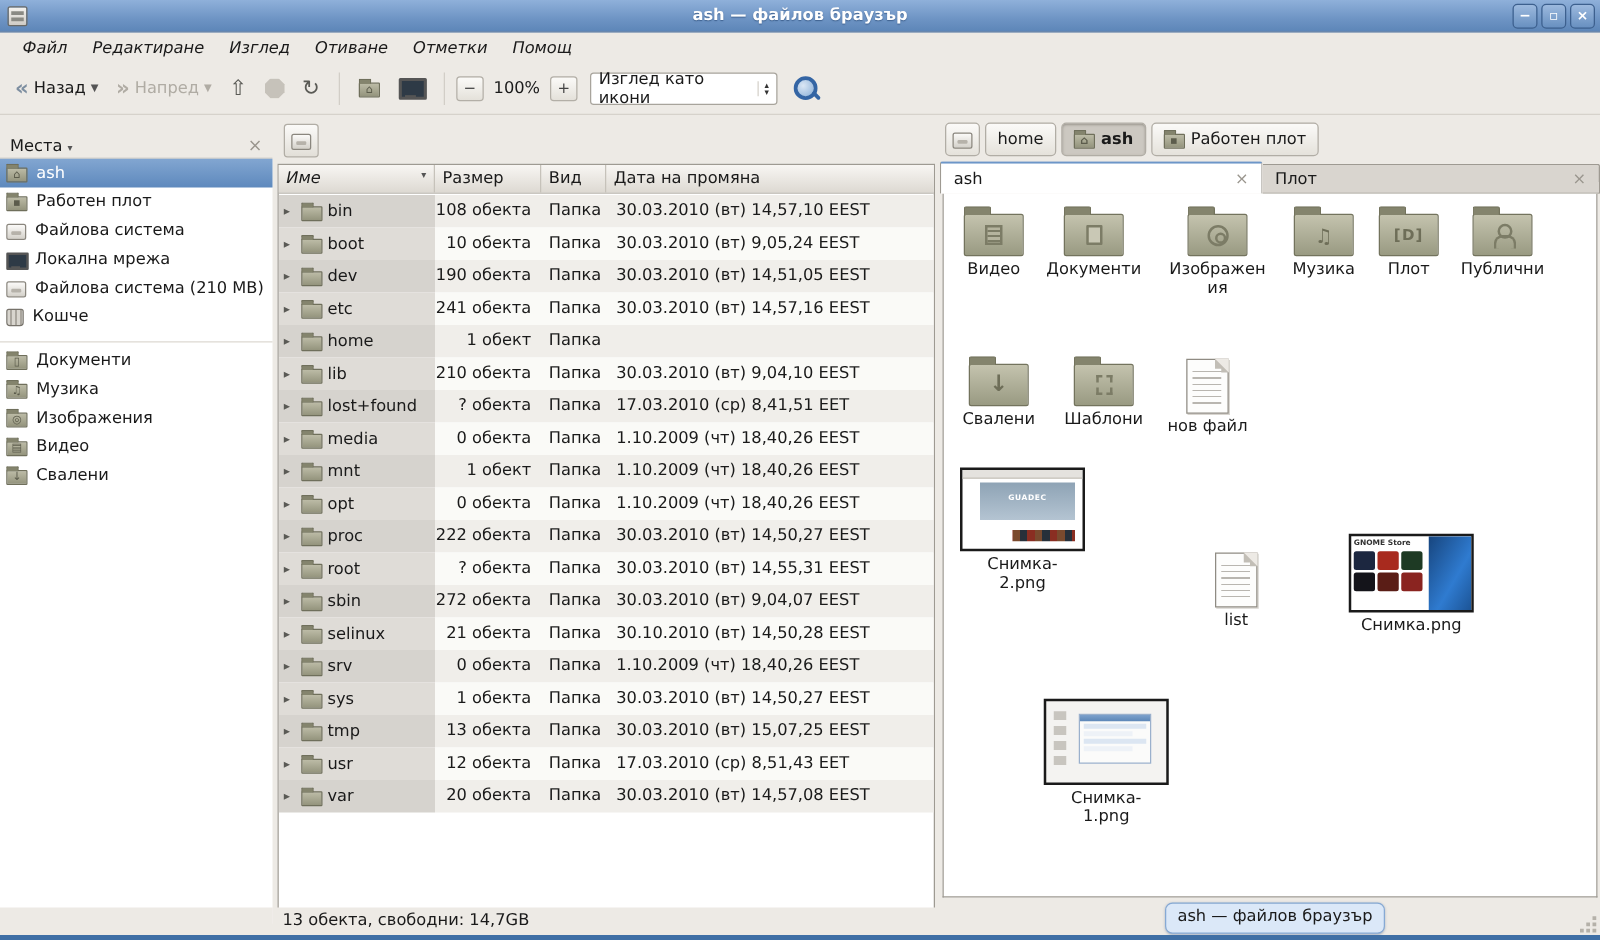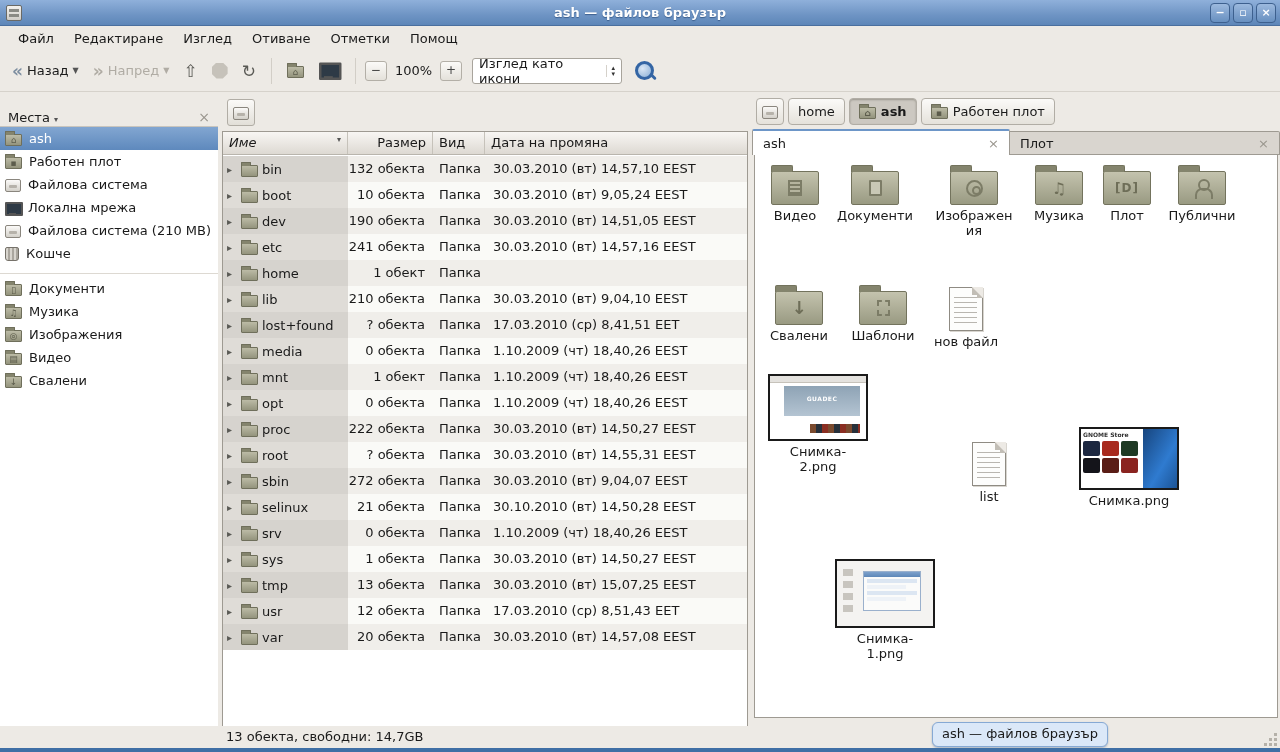--- a/index.html
+++ b/index.html
@@ -13,21 +13,21 @@
   .win-icon { width:16px; height:16px; margin-left:6px; background:linear-gradient(#f4f2ee,#cfccc6);
     border:1px solid #6a6a66; border-radius:2px; position:relative; }
   .win-icon::before { content:""; position:absolute; left:2px; right:2px; top:3px; height:3px; background:#8a8a84; }
   .win-icon::after { content:""; position:absolute; left:2px; right:2px; top:8px; height:3px; background:#8a8a84; }
   .title-text { position:absolute; left:0; right:0; text-align:center; color:#fff; font-weight:bold; text-shadow:0 1px 1px #3c5f8d; }
   .win-buttons { position:absolute; right:4px; top:3px; display:flex; gap:3px; }
   .win-btn { width:20px; height:20px; border-radius:4px; border:1px solid #3d608e;
     background:linear-gradient(#9cb9de,#6890c0); color:#fff; font-size:11px; line-height:18px; text-align:center; font-weight:bold; }
 
   
-  .menubar { position:absolute; left:0; top:27px; width:1280px; height:23px; background:#edeae5; display:flex; align-items:center; padding-left:8px; }
+  .menubar { position:absolute; left:0; top:27px; width:1280px; height:23px; background:#edeae5; display:flex; align-items:center; padding-left:8px;font-style:italic; }
   .menu-item { padding:2px 10px; }
 
   
   .toolbar { position:absolute; left:0; top:50px; width:1280px; height:42px; background:#edeae5;
     border-bottom:1px solid #d6d2cb; display:flex; align-items:center; padding-left:6px; gap:2px; }
   .tb-btn { display:flex; align-items:center; gap:4px; padding:4px 6px; border-radius:3px; background:transparent; }
   .tb-label { font-size:13px; }
   .disabled, .disabled * { color:#b0aca4 !important; }
   .chev { font-size:17px; color:#7d8ea0; font-weight:bold; line-height:14px; }
   .drop { font-size:8px; color:#555; }
@@ -76,21 +76,21 @@
   .midpane { position:absolute; left:222px; top:93px; width:526px; height:659px; }
   .mid-toolbar { height:38px; display:flex; align-items:center; }
   .mid-btn { width:28px; height:27px; margin-left:5px; border:1px solid #b1ada5; border-radius:3px;
     background:linear-gradient(#fbfaf8,#e2dfd8); display:flex; align-items:center; justify-content:center; }
   .tree { position:absolute; left:0; top:38px; width:526px; height:623px; background:#fff; border:1px solid #9e9a92; }
   .tree-header { display:flex; height:23px; background:linear-gradient(#f8f6f3,#ddd9d2);
     border-bottom:1px solid #b9b5ad; }
   .th { border-right:1px solid #c6c2ba; padding:3px 6px 0 6px; white-space:nowrap; overflow:hidden; }
   .th-name { width:125px; display:flex;font-style:italic; }
   .th-name .lbl { flex:1; }
-  .th-size { width:85px;text-align:right; } .th-kind { width:52px; } .th-date { flex:1; border-right:none; }
+  .th-size { width:85px; } .th-kind { width:52px; } .th-date { flex:1; border-right:none; }
   .rows { position:absolute; top:24px; left:0; right:0; bottom:18px; overflow:hidden; }
   .row { display:flex; height:26px; }
   .cell { white-space:nowrap; overflow:hidden; }
   .c-name { width:125px; display:flex; align-items:center; padding-left:4px; gap:4px; }
   .c-size { width:85px; text-align:right; padding:5px 8px 0 0; }
   .c-kind { width:52px; padding:5px 0 0 6px; }
   .c-date { flex:1; padding:5px 0 0 8px; }
   .row:nth-child(odd) .c-name { background:#d6d3ce; }
   .row:nth-child(even) .c-name { background:#dfdcd7; }
   .row:nth-child(odd) .c-rest { background:#f0eeea; }
@@ -316,21 +316,21 @@
       <div class="th th-date">Дата на промяна</div>
     </div>
     <div class="rows" id="tree-rows">
         <div class="row">
           <div class="cell c-name">
             <span class="expander">▸</span>
             <span class="sfolder"></span>
             <span>bin</span>
           </div>
           <div class="c-rest">
-            <div class="cell c-size">132 обекта</div>
+            <div class="cell c-size">108 обекта</div>
             <div class="cell c-kind">Папка</div>
             <div class="cell c-date">30.03.2010 (вт) 14,57,10 EEST</div>
           </div>
         </div>
         <div class="row">
           <div class="cell c-name">
             <span class="expander">▸</span>
             <span class="sfolder"></span>
             <span>boot</span>
           </div>

